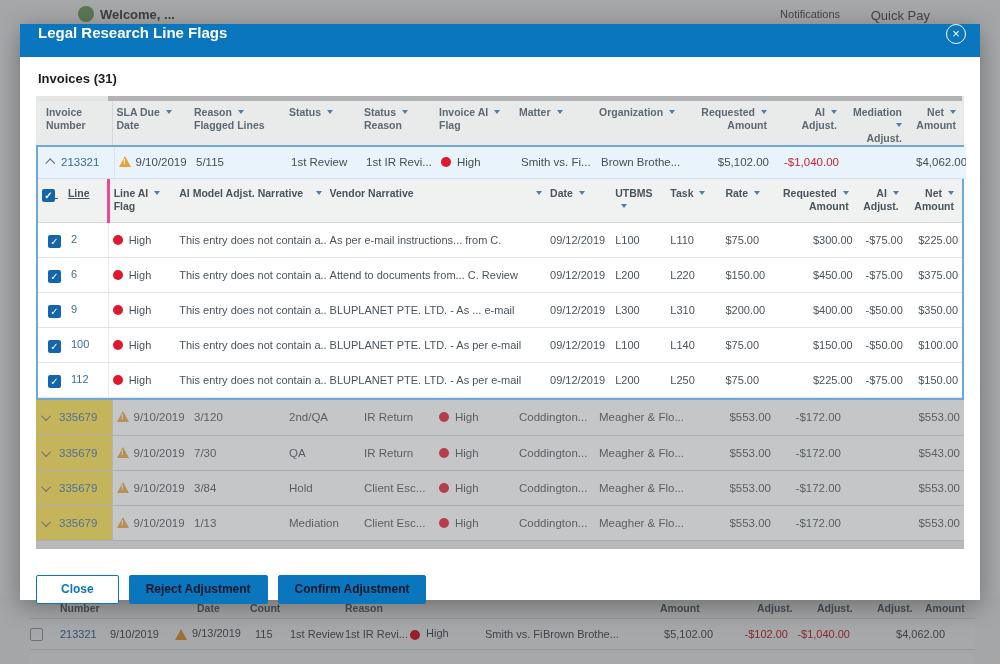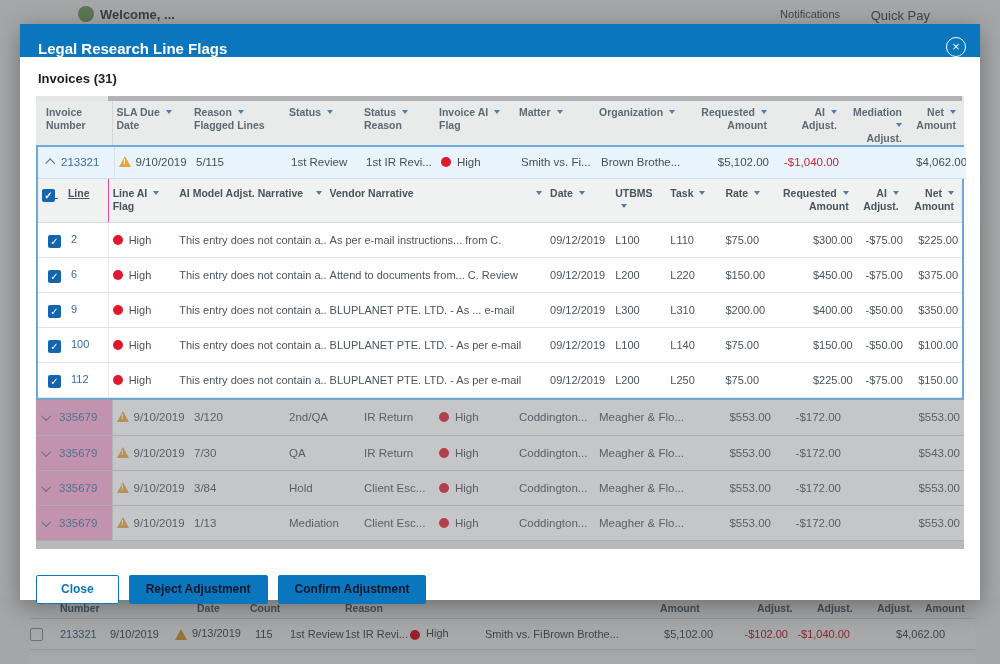--- a/index.html
+++ b/index.html
@@ -28,21 +28,21 @@
   .bgc-due{width:80px;} .bgc-count{width:35px;} .bgc-status{width:55px;} .bgc-reason{width:65px;}
   .bgc-flag{width:75px;} .bgc-matter{width:58px;} .bgc-org{width:100px;}
   .bgc-req{width:70px;text-align:right;} .bgc-adj1{width:75px;text-align:right;color:var(--neg-red);}
   .bgc-adj2{width:62px;text-align:right;color:var(--neg-red);} .bgc-net{width:95px;text-align:right;}
   .bg-rowstrip{position:absolute;left:30px;right:25px;top:58px;height:12px;background:#fff;border-bottom:1px solid #e6e6e6;}
   
   .page-overlay{position:absolute;inset:0;background:rgba(45,47,49,0.42);z-index:1;}
   
   .modal{position:absolute;left:20px;top:24px;width:960px;height:576px;background:#fff;z-index:2;
     box-shadow:0 6px 24px rgba(0,0,0,0.35);}
-  .modal-header{height:33px;background:var(--primary-blue);display:flex;align-items:flex-end;
+  .modal-header{height:33px;background:var(--primary-blue);display:flex;align-items:flex-start;
     padding:0 14px 0 18px;}
   .modal-title{color:#fff;font-size:15px;font-weight:700;flex:1;}
   .modal-close{width:20px;height:20px;border:1.5px solid #fff;border-radius:50%;color:#fff;
     font-size:13px;line-height:17px;text-align:center;cursor:pointer;}
   .modal-body{padding:0 16px;}
   .section-title{margin:14px 2px 10px 2px;font-size:13px;font-weight:700;color:#1d1d1d;}
   
   .hscroll-track{width:928px;height:5px;background:#e4e5e5;}
   .hscroll-thumb{height:5px;margin-left:72px;width:calc(100% - 74px);background:#b1b3b4;}
   table{border-collapse:collapse;table-layout:fixed;width:928px;}
@@ -81,33 +81,33 @@
   .cb::after{content:"✓";}
   .cb.empty{background:#fff;border:1px solid #98a2aa;} .cb.empty::after{content:"";}
   
   table.nested{width:100%;}
   col.nc1{width:70px;} col.nc2{width:67px;} col.nc3{width:150px;} col.nc4{width:220px;}
   col.nc5{width:65px;} col.nc6{width:55px;} col.nc7{width:55px;} col.nc8{width:55px;}
   col.nc9{width:80px;} col.nc10{width:50px;} col.nc11{width:55px;}
   .nested thead th{background:#f0f1f1;height:44px;vertical-align:top;padding:8px 4px 0 4px;
     text-align:left;font-size:10.5px;line-height:13px;font-weight:700;color:#4a545c;
     border-bottom:1px solid #d8d8d8;}
-  .nested thead th:first-child{padding-left:4px;border-right:1px solid #ec4899;text-decoration:underline;}
+  .nested thead th:first-child{padding-left:4px;border-right:3px solid #ec4899;text-decoration:underline;}
   .nested thead th.num{text-align:right;padding-right:8px;}
   .nested td{height:35px;font-size:11px;color:#4a545c;padding:0 4px;white-space:nowrap;
     overflow:hidden;border-bottom:1px solid #e4e4e4;background:#fff;}
   .nested td:first-child{padding-left:10px;border-right:1px solid #eaeaea;}
   .line-no{color:var(--link-blue);margin-left:10px;}
   .narr{color:#6b757d;font-size:10.5px;}
   
   .dimmed{position:relative;}
   .dimmed::after{content:"";position:absolute;inset:0;background:rgba(116,119,121,0.42);pointer-events:none;}
   .col-row td{height:35px;font-size:11.5px;color:#454f57;padding:0 4px;white-space:nowrap;
     overflow:hidden;background:#fff;border-bottom:1px solid #d5d7d8;}
-  .col-row td:first-child{padding-left:8px;border-right:1px solid #e0e0e0;background:#f9a8d4;}
+  .col-row td:first-child{padding-left:8px;border-right:1px solid #e0e0e0;background:#fde047;}
   .endstrip{height:8px;background:#e8e9e9;width:928px;}
   
   .modal-footer{margin-top:26px;display:flex;justify-content:flex-start;gap:10px;padding-right:6px;}
   .btn{height:29px;font-size:12px;font-weight:700;border-radius:2px;cursor:pointer;
     font-family:"Liberation Sans", sans-serif;}
   .btn-outline{background:#fff;color:var(--primary-blue);border:1px solid var(--primary-blue);padding:0 24px;}
   .btn-fill{background:var(--primary-blue);color:#0f172a;border:1px solid var(--primary-blue);padding:0 16px;}
 </style>
 </head>
 <body>

